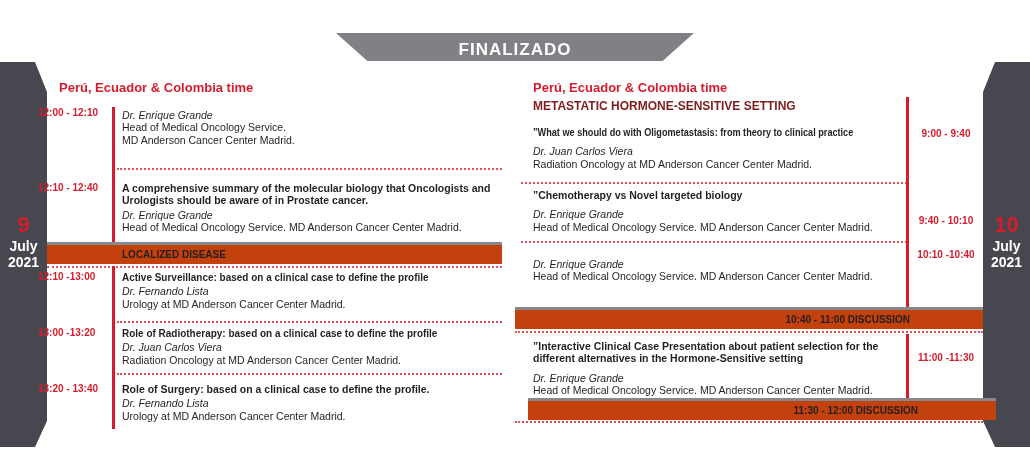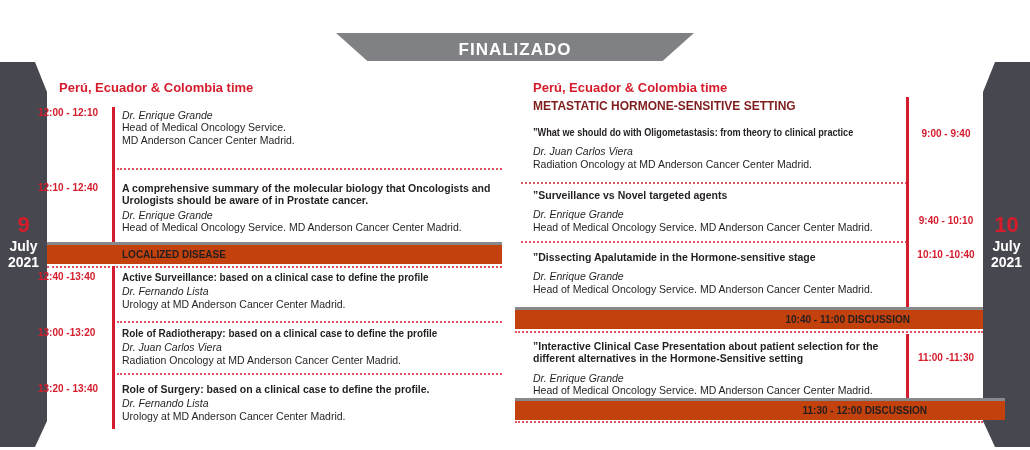--- a/index.html
+++ b/index.html
@@ -52,21 +52,21 @@
   .fit87{white-space:nowrap;display:inline-block;transform:scaleX(.87);transform-origin:0 0;}
   .fit95{white-space:nowrap;display:inline-block;transform:scaleX(.95);transform-origin:0 0;}
   
   .bar{
     position:absolute;background:#c2410c;border-top:3px solid #87888b;
     height:19px;line-height:19px;font-size:10px;font-weight:bold;color:#231f20;
     box-sizing:content-box;white-space:nowrap;
   }
   #bar-localized{left:47px;top:242px;width:455px;padding-left:75px;width:380px;}
   #bar-disc1{left:515px;top:307px;width:395px;padding-right:73px;text-align:right;}
-  #bar-disc2{left:515px;top:398px;width:390px;padding-right:78px;text-align:right;padding-left:22px;}
+  #bar-disc2{left:528px;top:398px;width:390px;padding-right:78px;text-align:right;}
   
   .dotted{position:absolute;height:0;border-top:2px dotted rgba(213,28,44,.75);}
   #d-l1{left:117px;width:385px;top:168px;}
   #d-l-bar{left:47px;width:455px;top:266px;}
   #d-l2{left:117px;width:385px;top:321px;}
   #d-l3{left:117px;width:385px;top:373px;}
   #d-r1{left:521px;width:386px;top:182px;}
   #d-r2{left:521px;width:386px;top:241px;}
   #d-r-bar1{left:515px;width:468px;top:331px;}
   #d-r-bar2{left:515px;width:468px;top:421px;}
@@ -95,21 +95,21 @@
 <div class="tz-header" id="tz-right">Perú, Ecuador &amp; Colombia time</div>
 <div class="section-header">METASTATIC HORMONE-SENSITIVE SETTING</div>
 
 <div class="redline" id="l-line1"></div>
 <div class="redline" id="l-line2"></div>
 <div class="redline" id="r-line1"></div>
 <div class="redline" id="r-line2"></div>
 
 <div class="time time-l" id="t-l1">12:00 - 12:10</div>
 <div class="time time-l" id="t-l2">12:10 - 12:40</div>
-<div class="time time-l" id="t-l3">12:40 -13:40</div>
+<div class="time time-l" id="t-l3">12:10 -13:00</div>
 <div class="time time-l" id="t-l4">13:00 -13:20</div>
 <div class="time time-l" id="t-l5">13:20 - 13:40</div>
 
 <div class="time time-r" id="t-r1">9:00 - 9:40</div>
 <div class="time time-r" id="t-r2">9:40 - 10:10</div>
 <div class="time time-r" id="t-r3">10:10 -10:40</div>
 <div class="time time-r" id="t-r4">11:00 -11:30</div>
 
 <div class="session left-s" id="s-l1">
   <div class="speaker">Dr. Enrique Grande</div>
@@ -136,26 +136,25 @@
   <div class="speaker">Dr. Fernando Lista</div>
   <div class="affil">Urology at MD Anderson Cancer Center Madrid.</div>
 </div>
 
 <div class="session right-s" id="s-r1">
   <div class="title"><span class="fit87">”What we should do with Oligometastasis: from theory to clinical practice</span></div>
   <div class="speaker">Dr. Juan Carlos Viera</div>
   <div class="affil">Radiation Oncology at MD Anderson Cancer Center Madrid.</div>
 </div>
 <div class="session right-s" id="s-r2">
-  <div class="title">”Surveillance vs Novel targeted agents</div>
+  <div class="title">”Chemotherapy vs Novel targeted biology</div>
   <div class="speaker">Dr. Enrique Grande</div>
   <div class="affil">Head of Medical Oncology Service. MD Anderson Cancer Center Madrid.</div>
 </div>
 <div class="session right-s" id="s-r3">
-  <div class="title">”Dissecting Apalutamide in the Hormone-sensitive stage</div>
   <div class="speaker">Dr. Enrique Grande</div>
   <div class="affil">Head of Medical Oncology Service. MD Anderson Cancer Center Madrid.</div>
 </div>
 <div class="session right-s" id="s-r4">
   <div class="title">”Interactive Clinical Case Presentation about patient selection for the different alternatives in the Hormone-Sensitive setting</div>
   <div class="speaker">Dr. Enrique Grande</div>
   <div class="affil">Head of Medical Oncology Service. MD Anderson Cancer Center Madrid.</div>
 </div>
 
 <div class="bar" id="bar-localized">LOCALIZED DISEASE</div>

